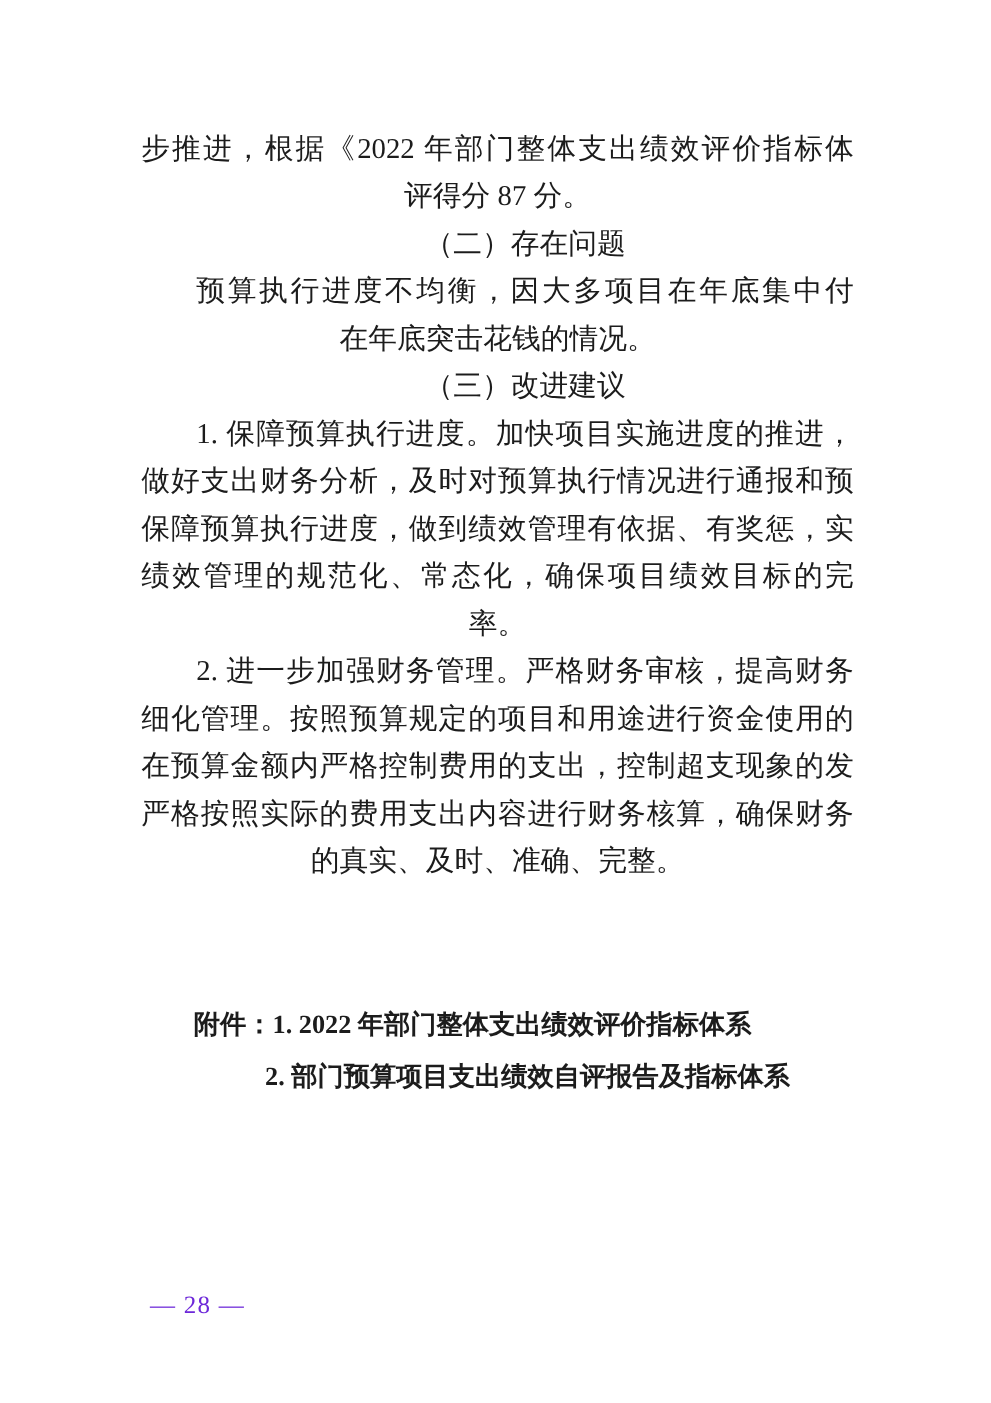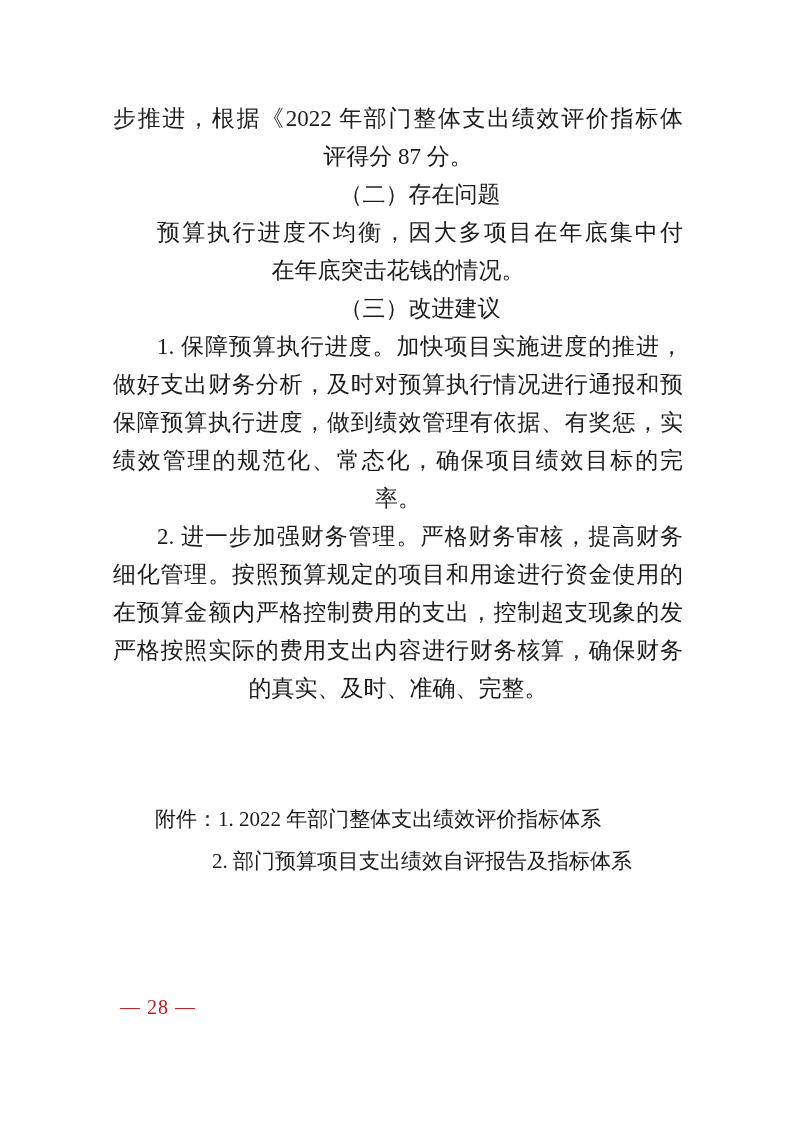--- a/index.html
+++ b/index.html
@@ -42,33 +42,34 @@
     left: 113px;
     top: 798px;
     width: 570px;
     font-size: 21px;
   }
   .att-line {
     height: 42px;
     line-height: 42px;
     overflow: hidden;
     white-space: nowrap;
+    font-weight: bold;
   }
   .att-line.first {
     padding-left: 42px;
   }
   .att-line.second {
     padding-left: 99px;
   }
   .footer {
     position: absolute;
     left: 120px;
-    top: 996px;
+    top: 1033px;
     font-size: 20px;
-    color: #b91c1c;
+    color: #6d28d9;
     letter-spacing: 1px;
   }
 </style>
 </head>
 <body>
 
 <div class="page">
 
   <div class="body-text">
     <div class="line fill">步推进，根据《2022 年部门整体支出绩效评价指标体系》自</div>

